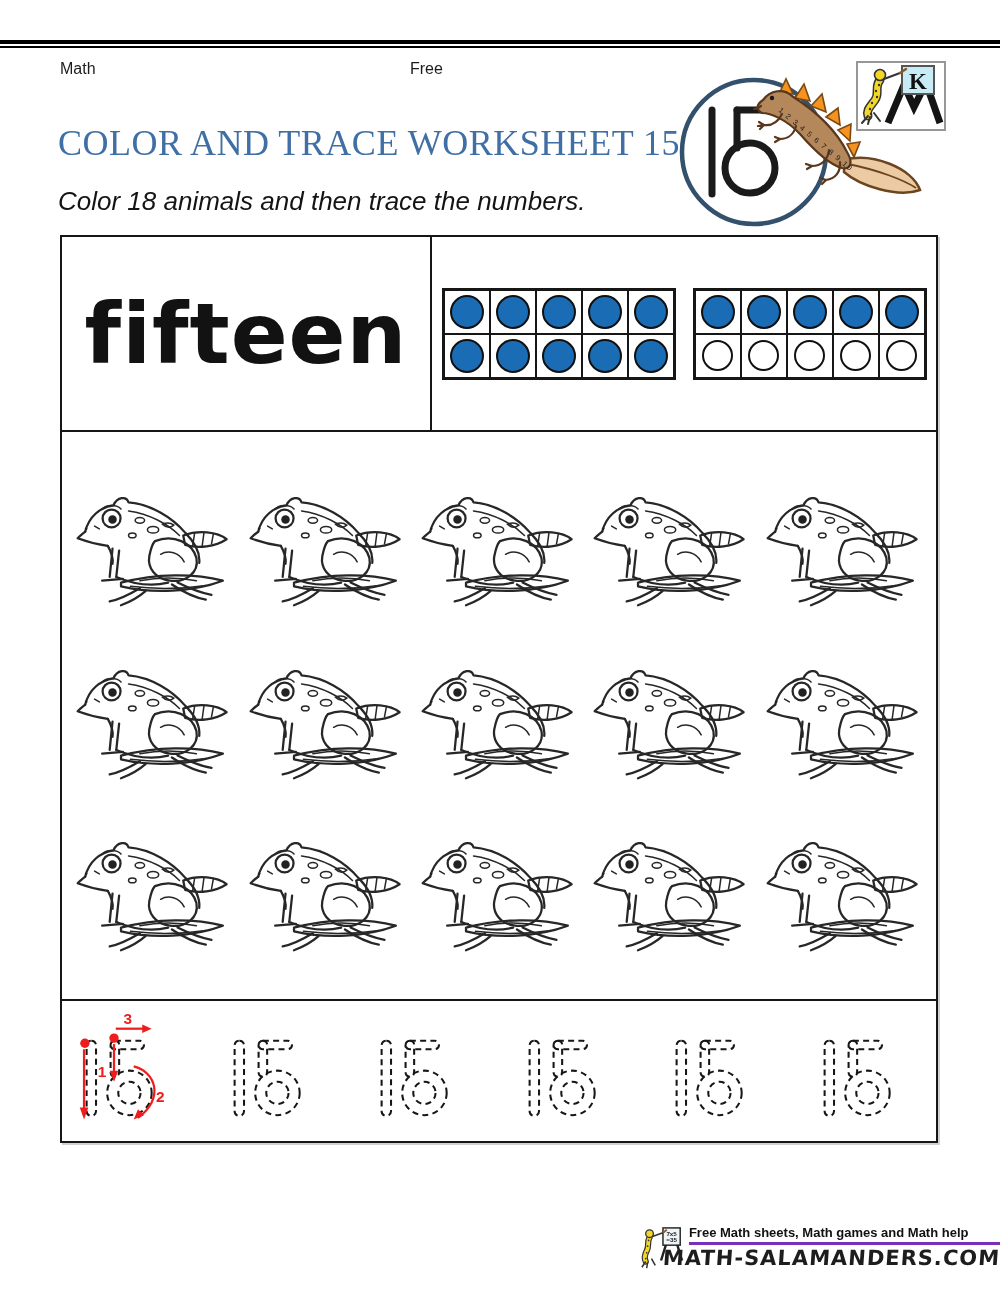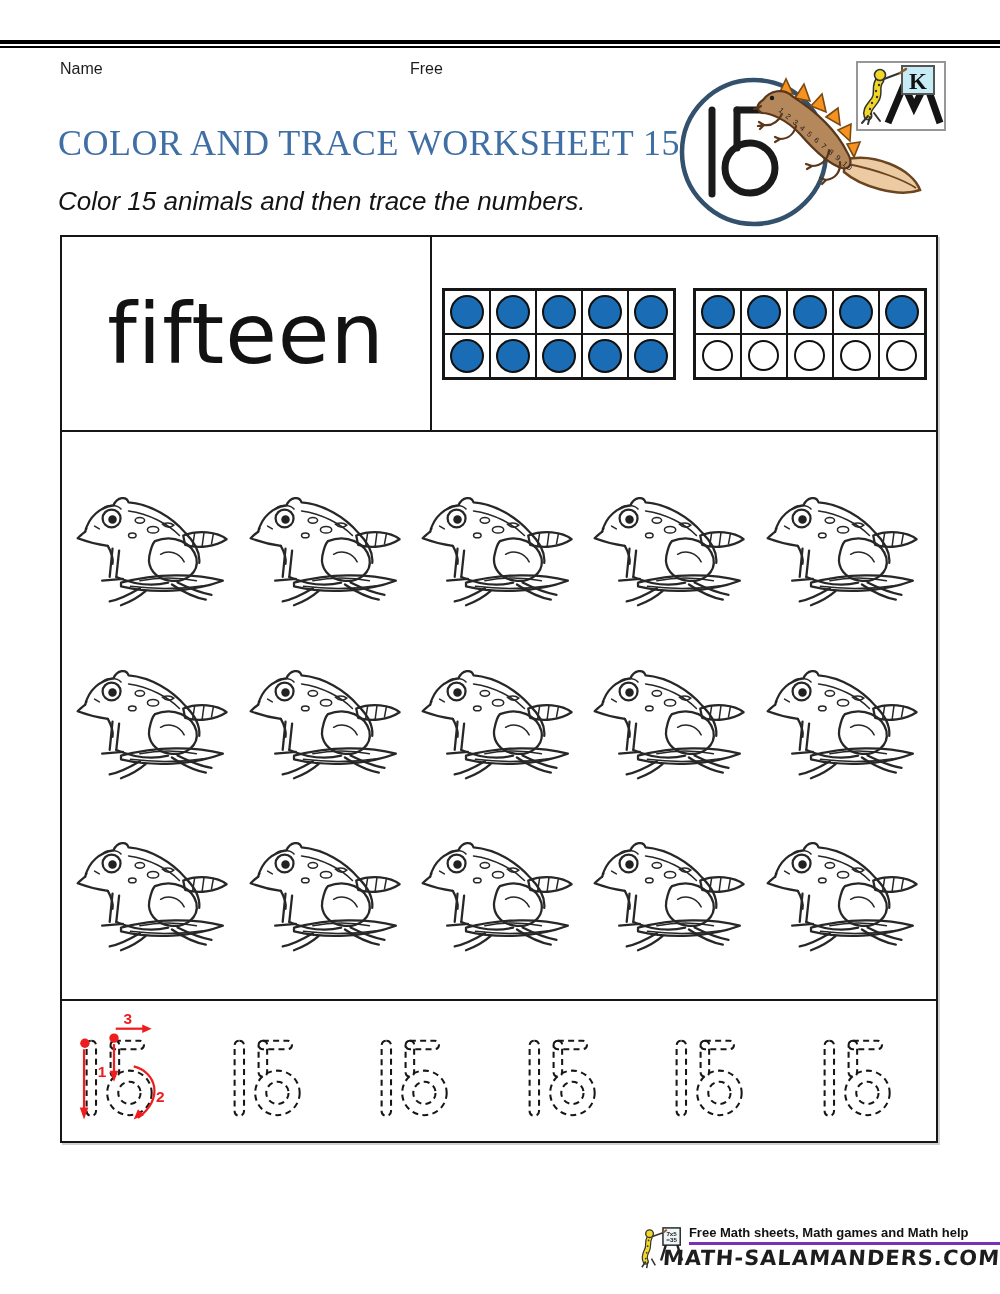--- a/index.html
+++ b/index.html
@@ -24,21 +24,21 @@
   .instruction{position:absolute;left:58px;top:186px;font-style:italic;font-size:26px;color:#141414;white-space:nowrap;}
 
   .badge-svg{position:absolute;left:666px;top:64px;width:270px;height:170px;}
   .k-logo-box{position:absolute;left:856px;top:61px;width:90px;height:70px;border:2px solid #979797;
               background:#fff;box-sizing:border-box;}
   .k-logo-box svg{width:100%;height:100%;display:block;}
 
   .worksheet-box{position:absolute;left:60px;top:235px;width:878px;height:908px;border:2px solid #161616;
                  box-sizing:border-box;display:flex;flex-direction:column;background:#fff;
                  box-shadow:2px 2px 0 rgba(0,0,0,.18);}
-  .word-frames-row{height:193px;border-bottom:2px solid #161616;display:flex;flex:none;}
+  .word-frames-row{height:193px;border-bottom:2px solid #161616;display:flex;flex:none;font-weight:bold;}
   .word-cell{width:370px;border-right:2px solid #161616;display:flex;align-items:center;justify-content:center;box-sizing:border-box;}
   .number-word{font-family:"DejaVu Sans",sans-serif;font-size:84px;color:#121212;letter-spacing:1px;}
   .frames-cell{flex:1;display:flex;align-items:center;justify-content:center;gap:17px;}
   .ten-frame{display:grid;grid-template-columns:repeat(5,46px);grid-auto-rows:44px;border:2px solid #161616;background:#fff;}
   .tf-cell{border:1px solid #161616;display:flex;align-items:center;justify-content:center;}
   .tf-dot{box-sizing:border-box;border:2.5px solid #101010;border-radius:50%;}
   .tf-dot.filled{width:34px;height:34px;background:var(--accent-blue);}
   .tf-dot.empty{width:31px;height:31px;background:#fff;border-width:2px;}
 
   .frogs-area{flex:1;display:flex;flex-direction:column;justify-content:space-evenly;padding:4px 6px;}
@@ -124,25 +124,25 @@
         <text class="glabel" x="16" y="46">1</text>
         <text class="glabel" x="84" y="76">2</text>
         <text class="glabel" x="46" y="-16">3</text>
       </g>
     </defs>
   </svg>
 
   <div class="top-rule-thick"></div>
   <div class="top-rule-thin"></div>
 
-  <div class="name-label">Name</div>
+  <div class="name-label">Math</div>
   <div class="date-label">Free</div>
 
   <div class="page-title">COLOR AND TRACE WORKSHEET 15A</div>
-  <div class="instruction">Color 15 animals and then trace the numbers.</div>
+  <div class="instruction">Color 18 animals and then trace the numbers.</div>
 
   <svg class="badge-svg" viewBox="0 0 270 170" aria-label="15">
     <circle cx="88" cy="88" r="72" fill="#fff" stroke="var(--circle-stroke)" stroke-width="4.5"></circle>
     <g stroke="#1a1a1a" stroke-width="7" stroke-linecap="round" fill="none">
       <line x1="46" y1="46" x2="46" y2="130"></line>
       <path d="M71,46 L71,84"></path>
       <path d="M71,46 L104,46"></path>
       <circle cx="84" cy="104" r="25"></circle>
     </g>
     <g>

